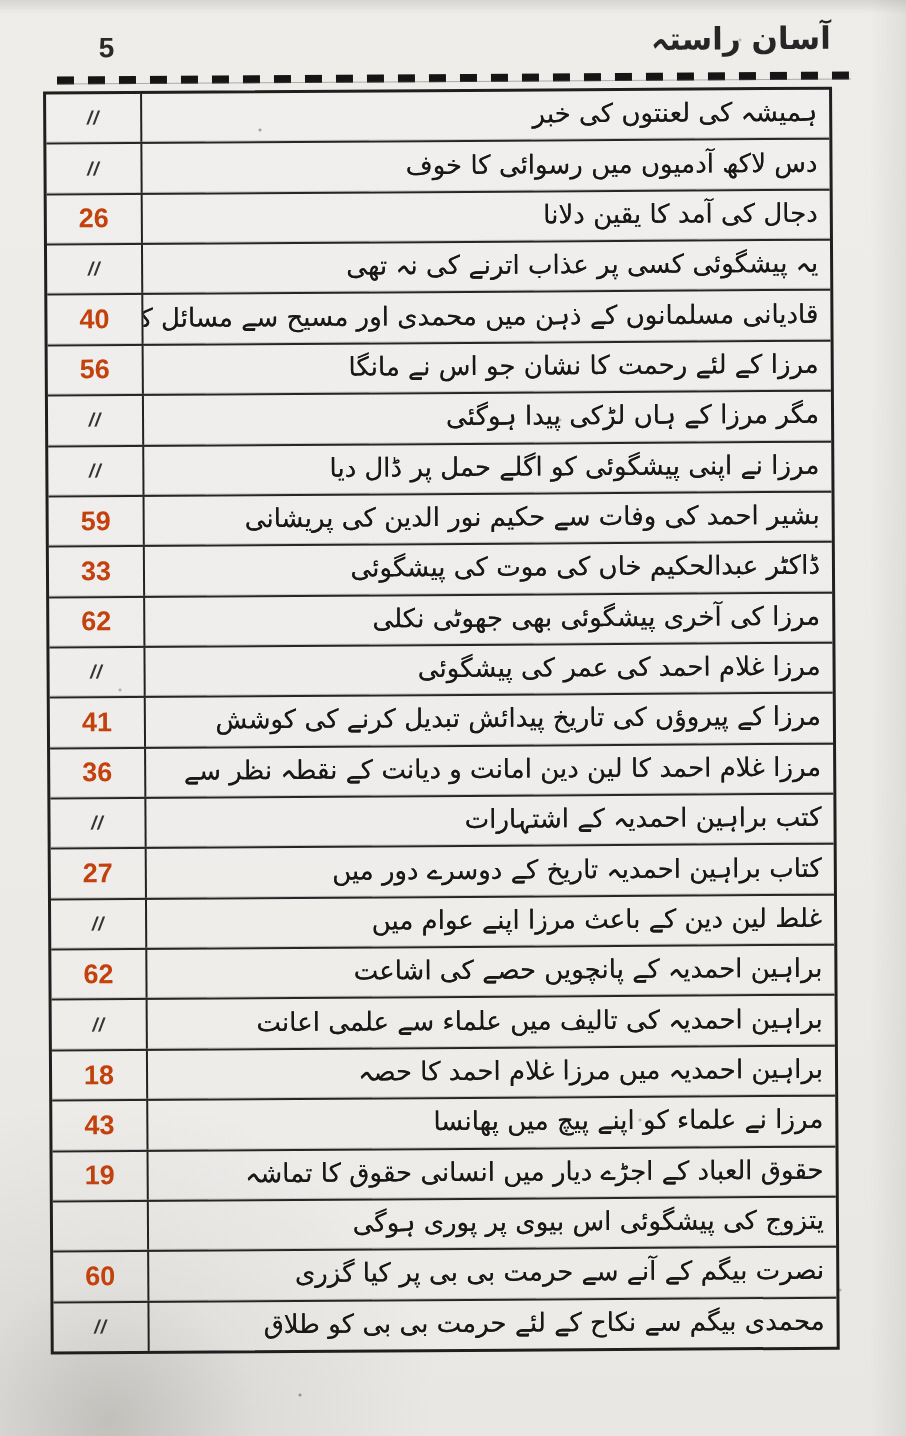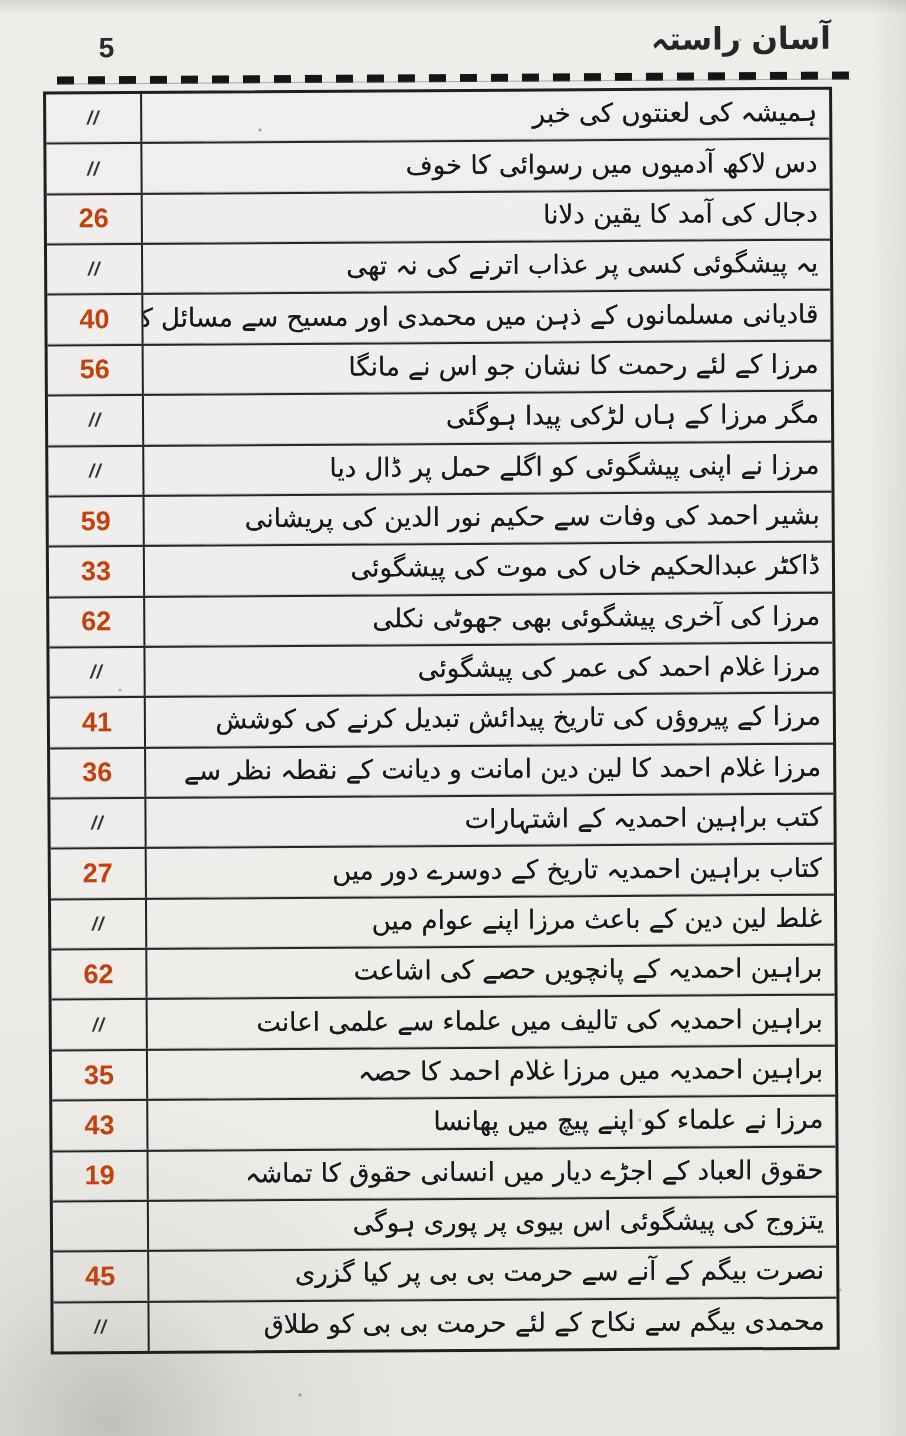--- a/index.html
+++ b/index.html
@@ -224,41 +224,41 @@
       <div class="cnum">62</div>
       <div class="ctitle">براہین احمدیہ کے پانچویں حصے کی اشاعت</div>
     </div>
 
     <div class="trow">
       <div class="cnum ditto">//</div>
       <div class="ctitle">براہین احمدیہ کی تالیف میں علماء سے علمی اعانت</div>
     </div>
 
     <div class="trow">
-      <div class="cnum">35</div>
+      <div class="cnum">18</div>
       <div class="ctitle">براہین احمدیہ میں مرزا غلام احمد کا حصہ</div>
     </div>
 
     <div class="trow">
       <div class="cnum">43</div>
       <div class="ctitle">مرزا نے علماء کو اپنے پیچ میں پھانسا</div>
     </div>
 
     <div class="trow">
       <div class="cnum">19</div>
       <div class="ctitle">حقوق العباد کے اجڑے دیار میں انسانی حقوق کا تماشہ</div>
     </div>
 
     <div class="trow">
       <div class="cnum"></div>
       <div class="ctitle">یتزوج کی پیشگوئی اس بیوی پر پوری ہوگی</div>
     </div>
 
     <div class="trow">
-      <div class="cnum">45</div>
+      <div class="cnum">60</div>
       <div class="ctitle">نصرت بیگم کے آنے سے حرمت بی بی پر کیا گزری</div>
     </div>
 
     <div class="trow">
       <div class="cnum ditto">//</div>
       <div class="ctitle">محمدی بیگم سے نکاح کے لئے حرمت بی بی کو طلاق</div>
     </div>
   </div>
 
 </div>

